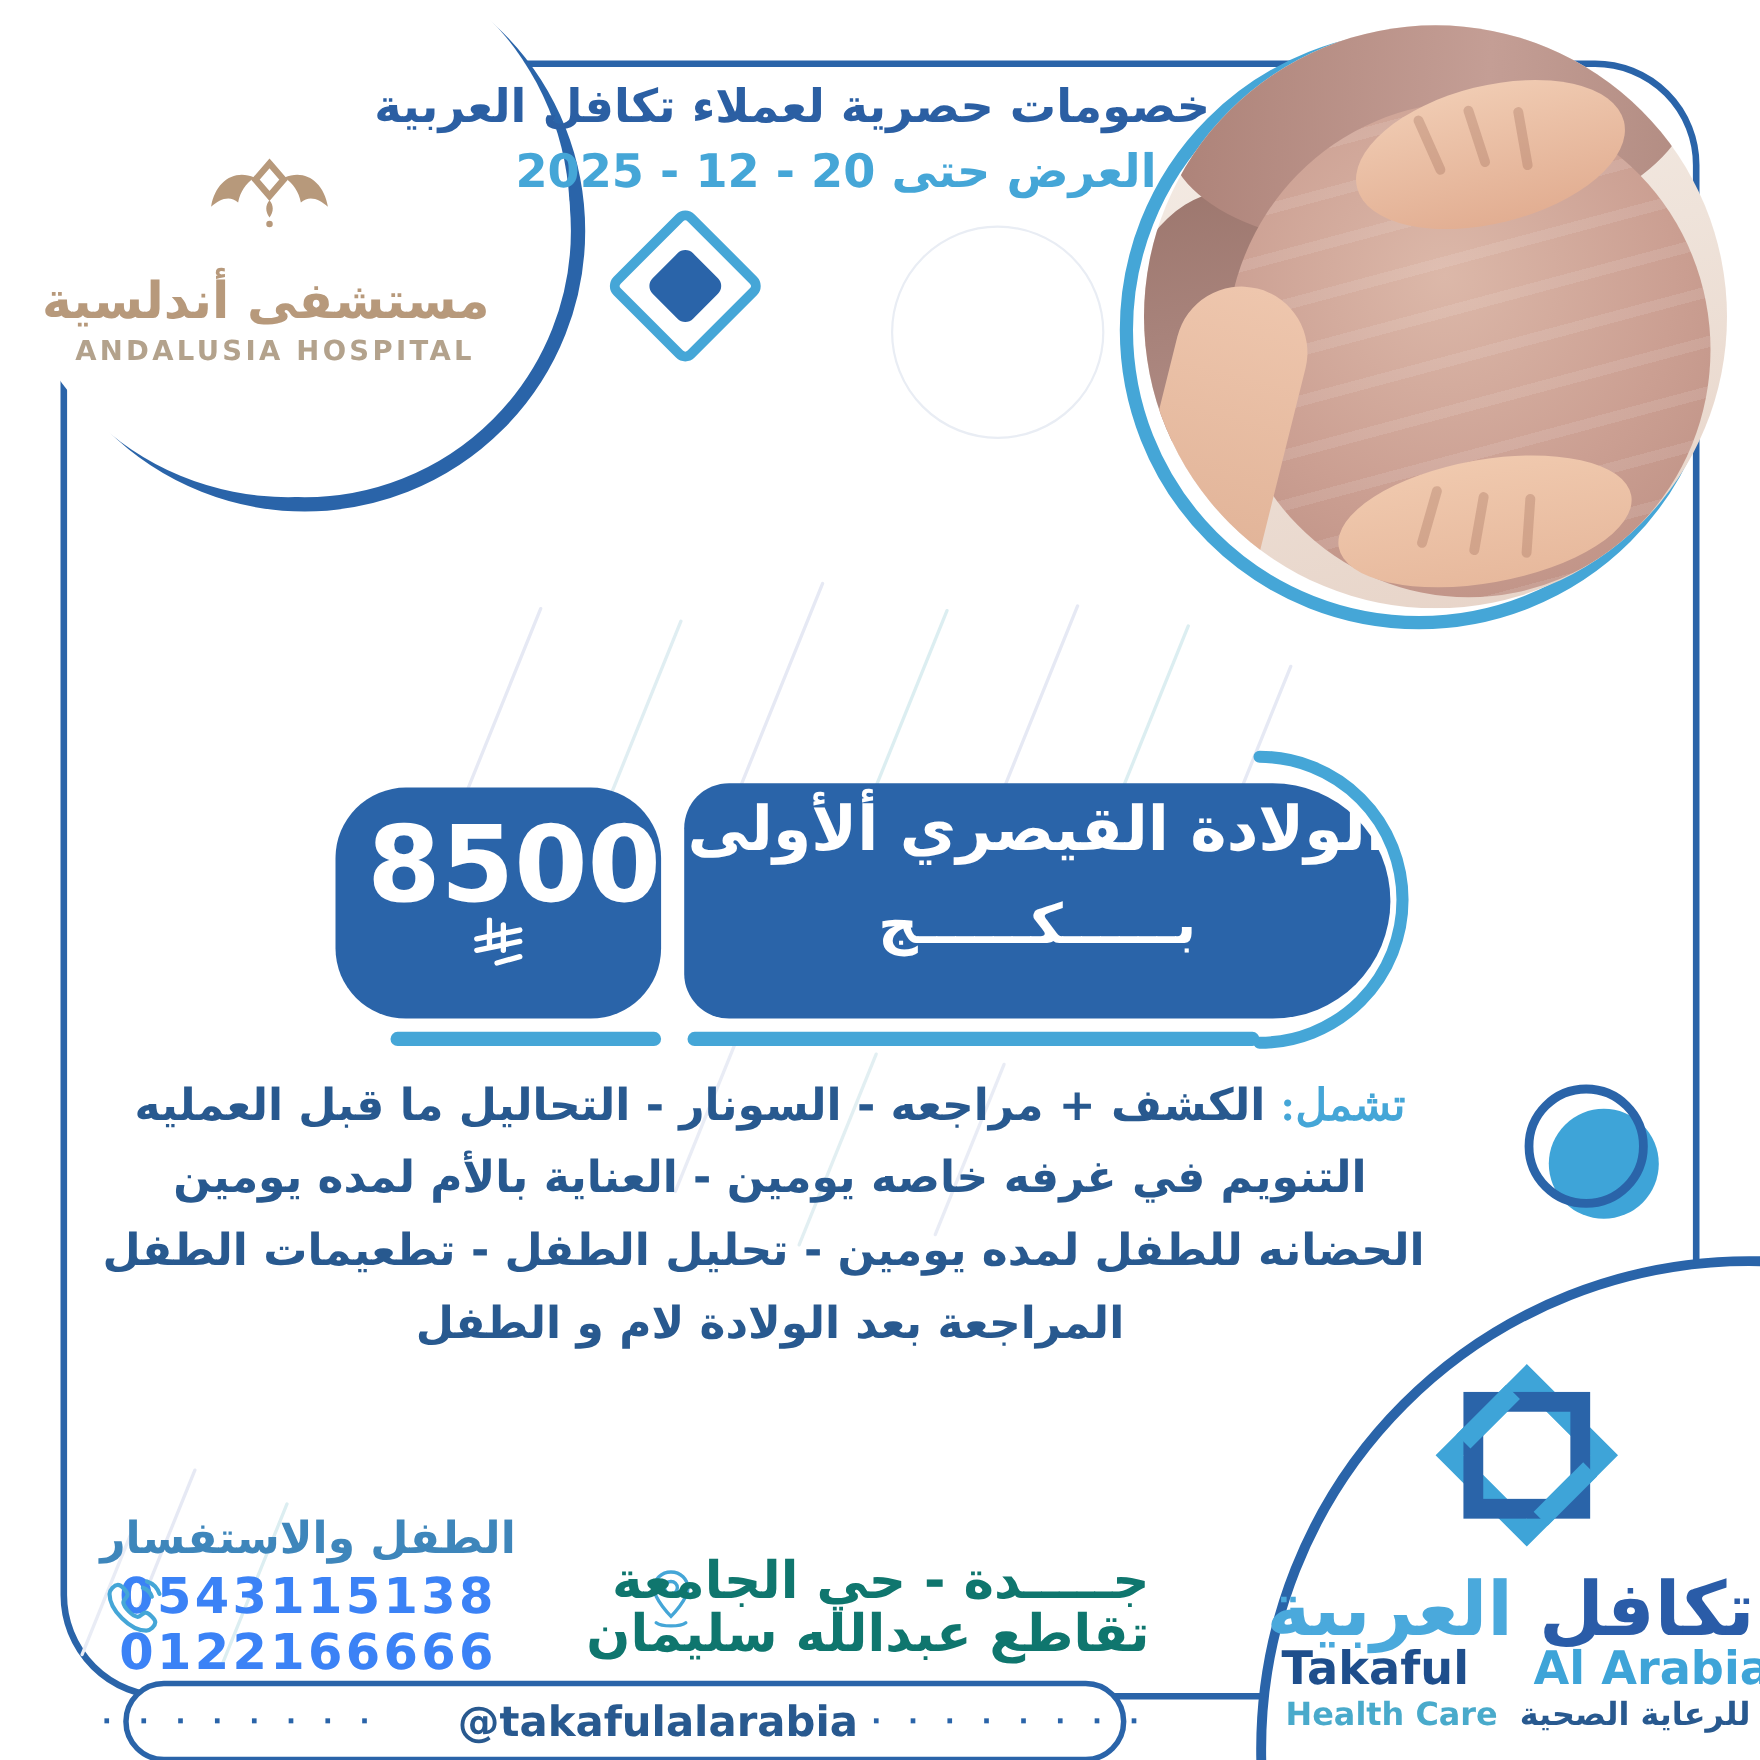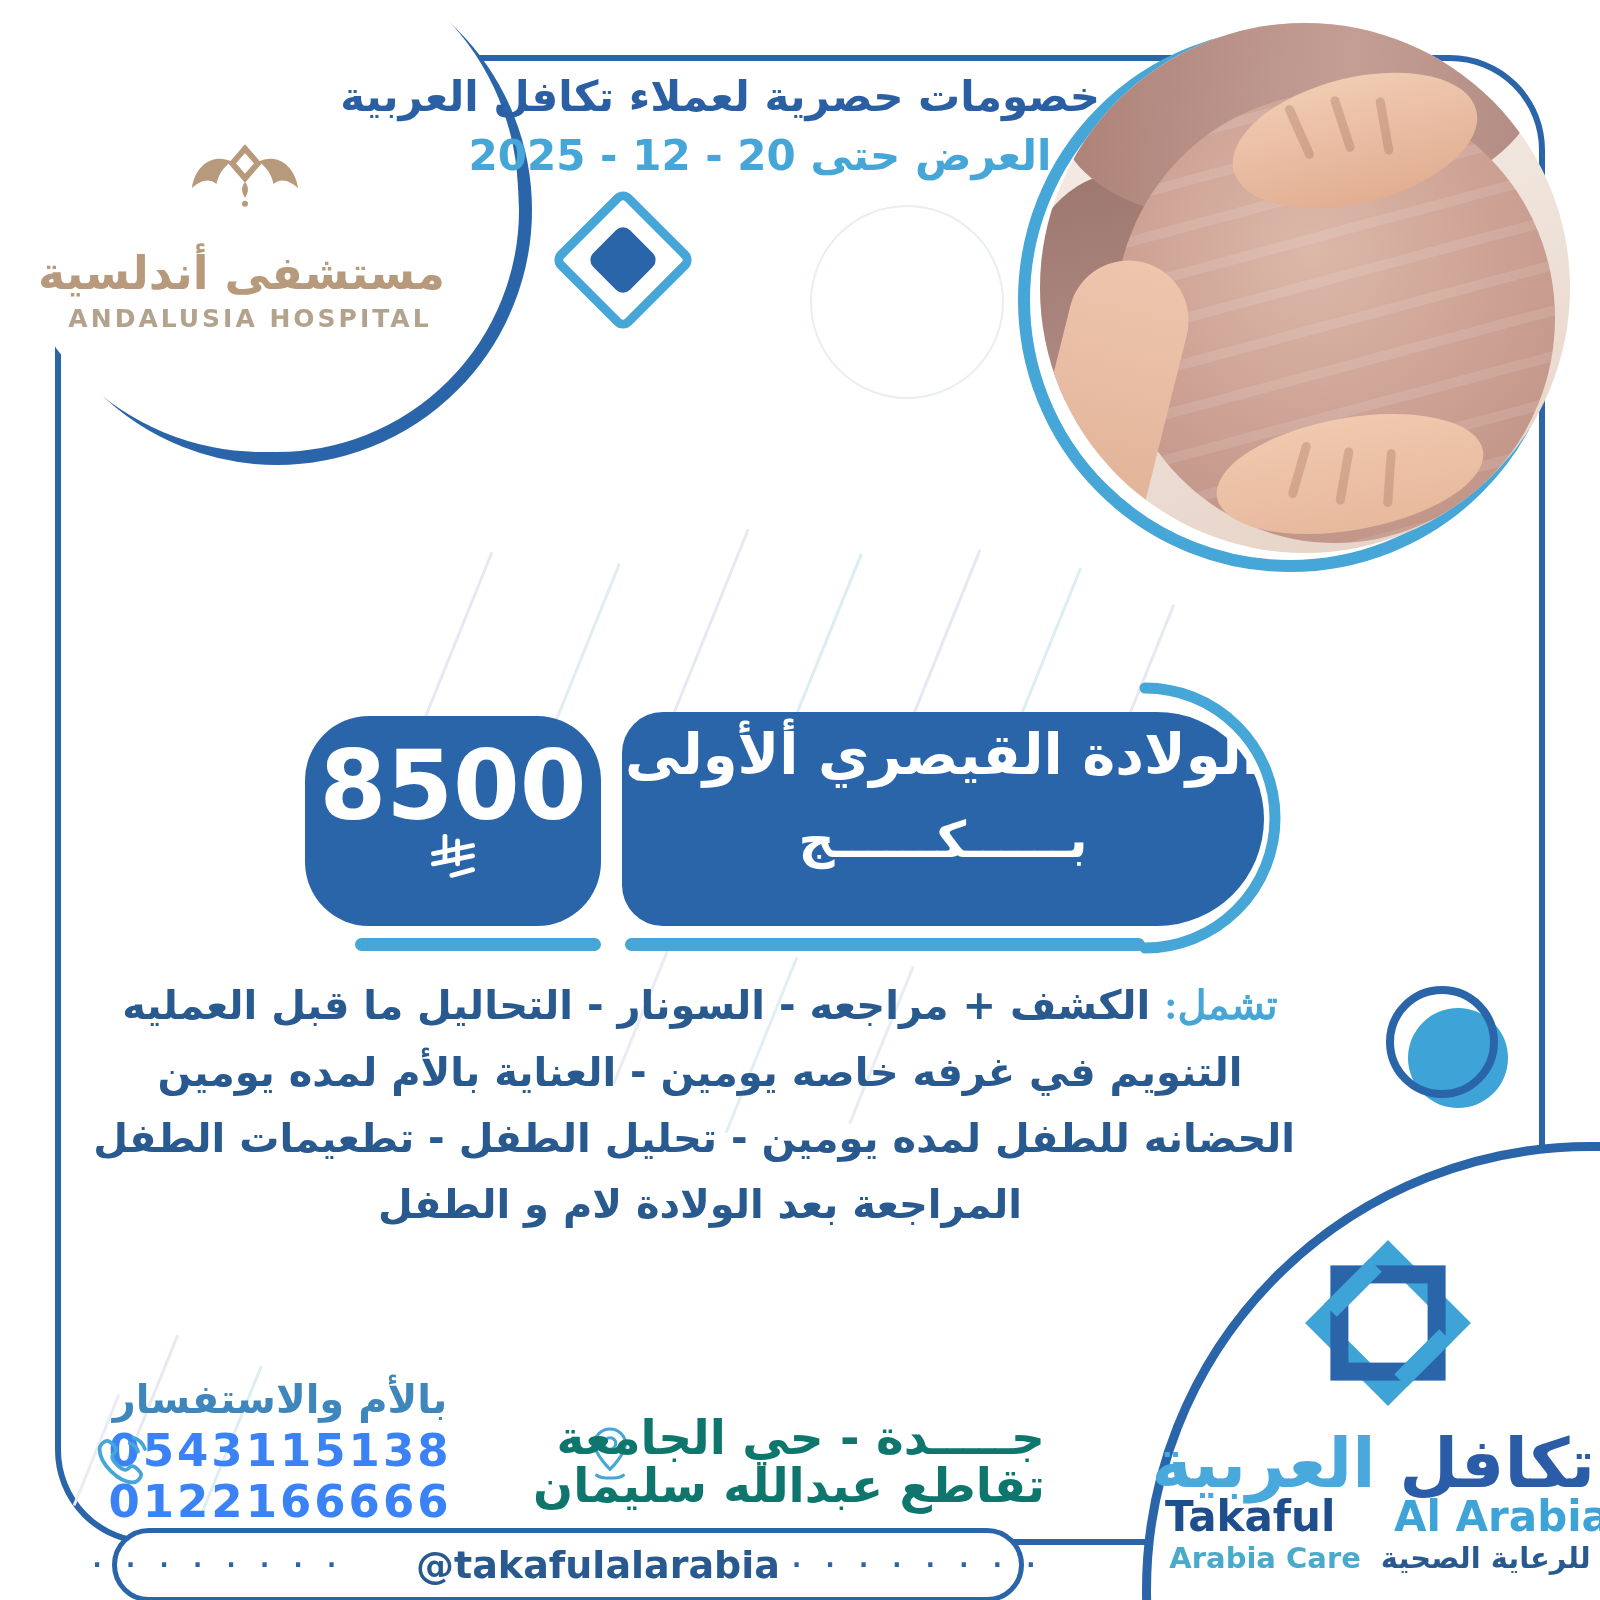--- a/index.html
+++ b/index.html
@@ -39,21 +39,21 @@
   #ph-fabric{left:20px;top:-40px;width:480px;height:240px;background:linear-gradient(100deg,#ab8076,#c49e95 60%,#b08a80);border-radius:0 0 55% 55%;transform:rotate(-6deg);}
   #ph-belly{left:75px;top:70px;width:440px;height:450px;border-radius:50%;background:radial-gradient(circle at 45% 35%,#dcb8a9 0%,#cb9f92 55%,#b98c80 100%);}
   #ph-folds{left:75px;top:70px;width:440px;height:450px;border-radius:50%;background:repeating-linear-gradient(-15deg,rgba(255,255,255,.10) 0 10px,rgba(0,0,0,0) 10px 44px);}
   #ph-hand-top{left:190px;top:55px;width:250px;height:125px;background:linear-gradient(180deg,#f0cbb2,#e2ae92);border-radius:55%;transform:rotate(-14deg);}
   #ph-arm{left:8px;top:235px;width:120px;height:290px;background:linear-gradient(#eec6ad,#dfb094);border-radius:60px;transform:rotate(14deg);}
   #ph-hand-bottom{left:175px;top:395px;width:270px;height:112px;background:linear-gradient(0deg,#e7b99d,#f0c9ae);border-radius:50%;transform:rotate(-10deg);}
   .finger-gap{width:9px;height:58px;background:rgba(160,110,90,.32);border-radius:5px;}
 
   
   #price-pill{left:305px;top:716px;width:296px;height:210px;background:#2a64a9;border-radius:64px;text-align:center;}
-  #price-value{font-size:96px;font-weight:bold;color:#fff;line-height:1.0;margin-top:22px;}
+  #price-value{font-size:96px;font-weight:bold;color:#fff;line-height:1.0;margin-top:22px;text-align:right;}
   #title-pill{left:622px;top:712px;width:642px;height:214px;background:#2a64a9;border-radius:42px 110px 110px 42px;text-align:center;color:#fff;}
   #pkg-word{font-size:50px;font-weight:bold;margin-top:24px;}
   #pkg-name{font-size:56px;font-weight:bold;margin-top:10px;}
   .underbar{height:13px;border-radius:7px;background:#45a6d7;}
 
   
   #includes{left:105px;top:972px;width:1190px;text-align:center;direction:rtl;color:#28598f;font-weight:bold;font-size:40px;}
   #includes .line{line-height:66px;white-space:nowrap;}
   #includes .lbl{color:#45a6d7;font-family:Liberation Serif, serif;}
 
@@ -187,21 +187,21 @@
     <div class="line">التنويم في غرفه خاصه يومين - العناية بالأم لمده يومين</div>
     <div class="line">الحضانه للطفل لمده يومين - تحليل الطفل - تطعيمات الطفل</div>
     <div class="line">المراجعة بعد الولادة لام و الطفل</div>
   </div>
 
   <div id="dc-light" class="abs"></div>
   <div id="dc-ring" class="abs"></div>
 
 
   <div id="contact" class="abs">
-    <div id="contact-title" dir="rtl">بالأم والاستفسار</div>
+    <div id="contact-title" dir="rtl">الطفل والاستفسار</div>
     <div class="phone-num">0543115138</div>
     <div class="phone-num">0122166666</div>
   </div>
   <svg id="phone-icon" class="abs" width="58" height="58" viewBox="0 0 46 46">
     <g fill="none" stroke="#45a6d7" stroke-width="3" stroke-linecap="round">
       <path d="M12 7 C14.5 7 19 12 19 14 C19 16.5 15.5 17.5 16 20 C16.6 23.5 22.5 29.4 26 30 C28.5 30.5 29.5 27 32 27 C34 27 39 31.5 39 34 C39 36.5 35.5 40 32.5 40 C21 40 6 25 6 13.5 C6 10.5 9.5 7 12 7 Z"></path>
       <path d="M30 9 C33 10 35.5 12.5 36.5 15.5"></path>
       <path d="M33 4.5 C37.5 6 40.5 9 42 13.5"></path>
     </g>
   </svg>
@@ -229,21 +229,21 @@
   </svg>
   <div id="tk-ar" class="abs">
     <span class="d">تكافل</span>
     <span class="l">العربية</span>
   </div>
   <div id="tk-en" class="abs">
     <span class="d">Takaful</span>
     <span class="l">Al Arabia</span>
   </div>
   <div id="tk-tag" class="abs">
-    <span class="en">Arabia Care</span>
+    <span class="en">Health Care</span>
     <span class="ar">للرعاية الصحية</span>
   </div>
 
   <div id="social-bar" class="abs">
     <span class="dots">· · · · · · · ·</span>
     <svg class="si" width="42" height="42" viewBox="0 0 44 44">
       <path fill="none" stroke="#86c2dc" stroke-width="3" stroke-linejoin="round" d="M22 5 C28 5 31.5 9 31.5 14.5 L31.5 19 C33.5 19 36 20 36 21.5 C36 23.5 32 23.5 31 26 C33 27 36.5 27 36.5 29 C36.5 31.5 30.5 31 28 33.5 C26.5 35 24.5 36 22 36 C19.5 36 17.5 35 16 33.5 C13.5 31 7.5 31.5 7.5 29 C7.5 27 11 27 13 26 C12 23.5 8 23.5 8 21.5 C8 20 10.5 19 12.5 19 L12.5 14.5 C12.5 9 16 5 22 5 Z"></path>
     </svg>
     <svg class="si" width="40" height="42" viewBox="0 0 44 44">
       <path fill="none" stroke="#86c2dc" stroke-width="3" stroke-linejoin="round" d="M27 6 L23 6 C18.5 6 16 9 16 13.5 L16 18 L11 18 L11 24 L16 24 L16 38 L22 38 L22 24 L27 24 L28 18 L22 18 L22 14 C22 12.8 23 12 24.2 12 L28 12 Z"></path>

